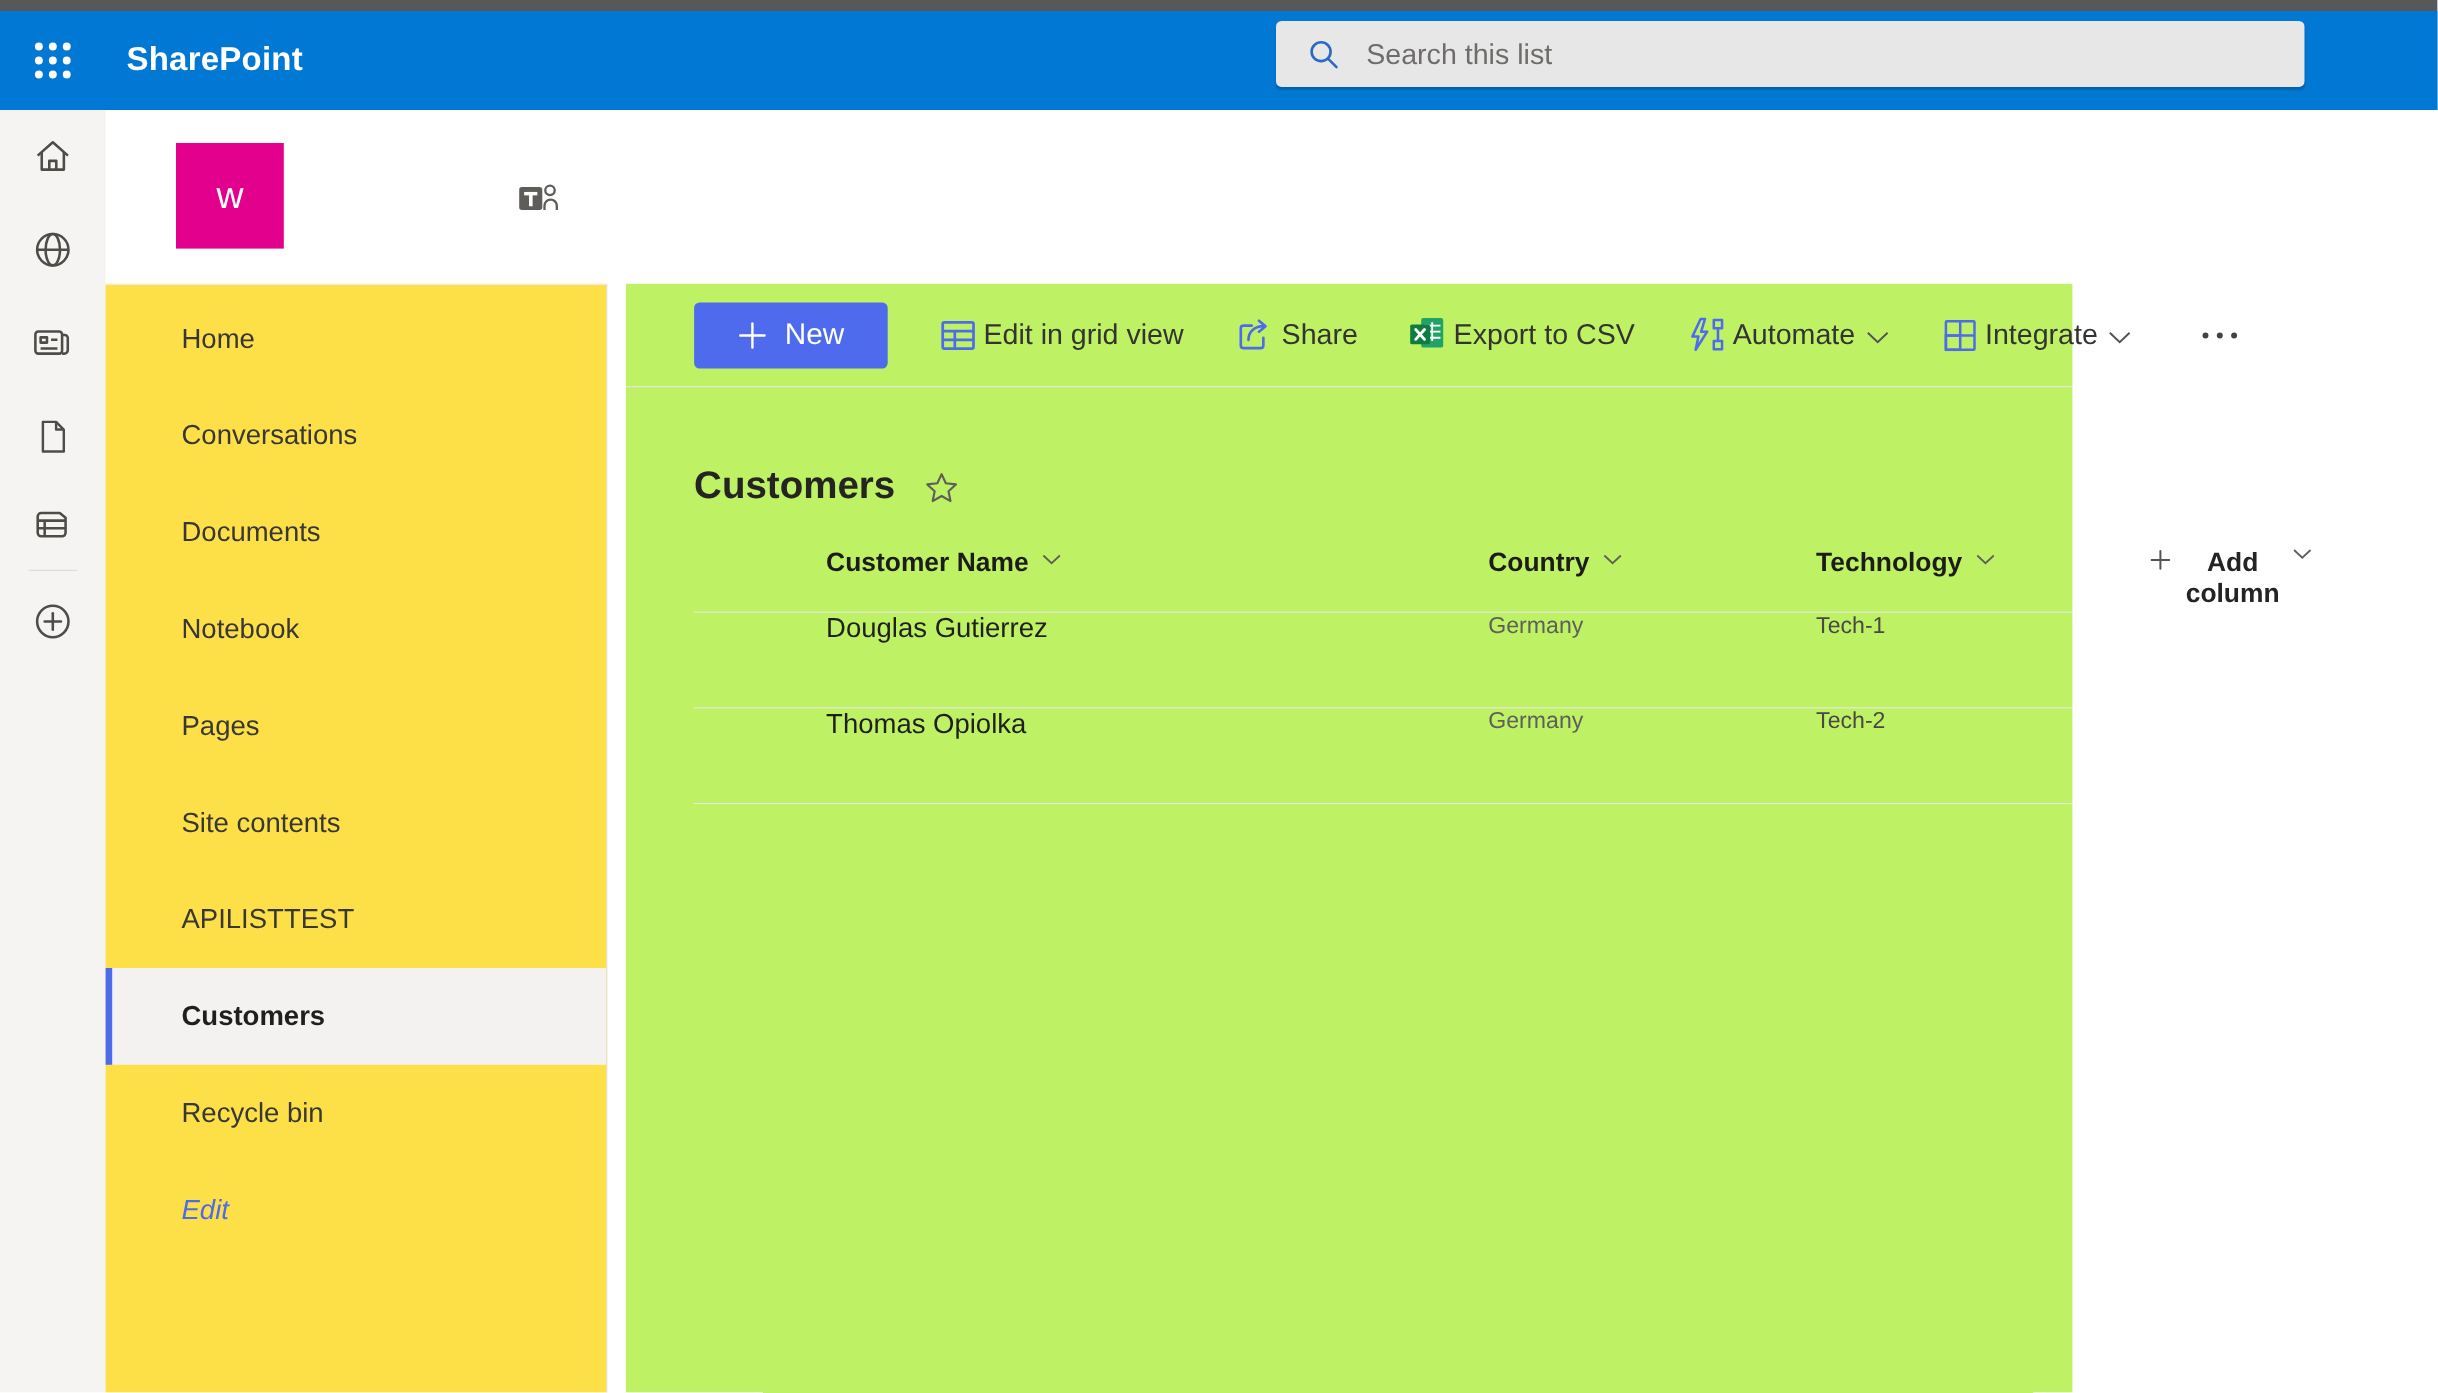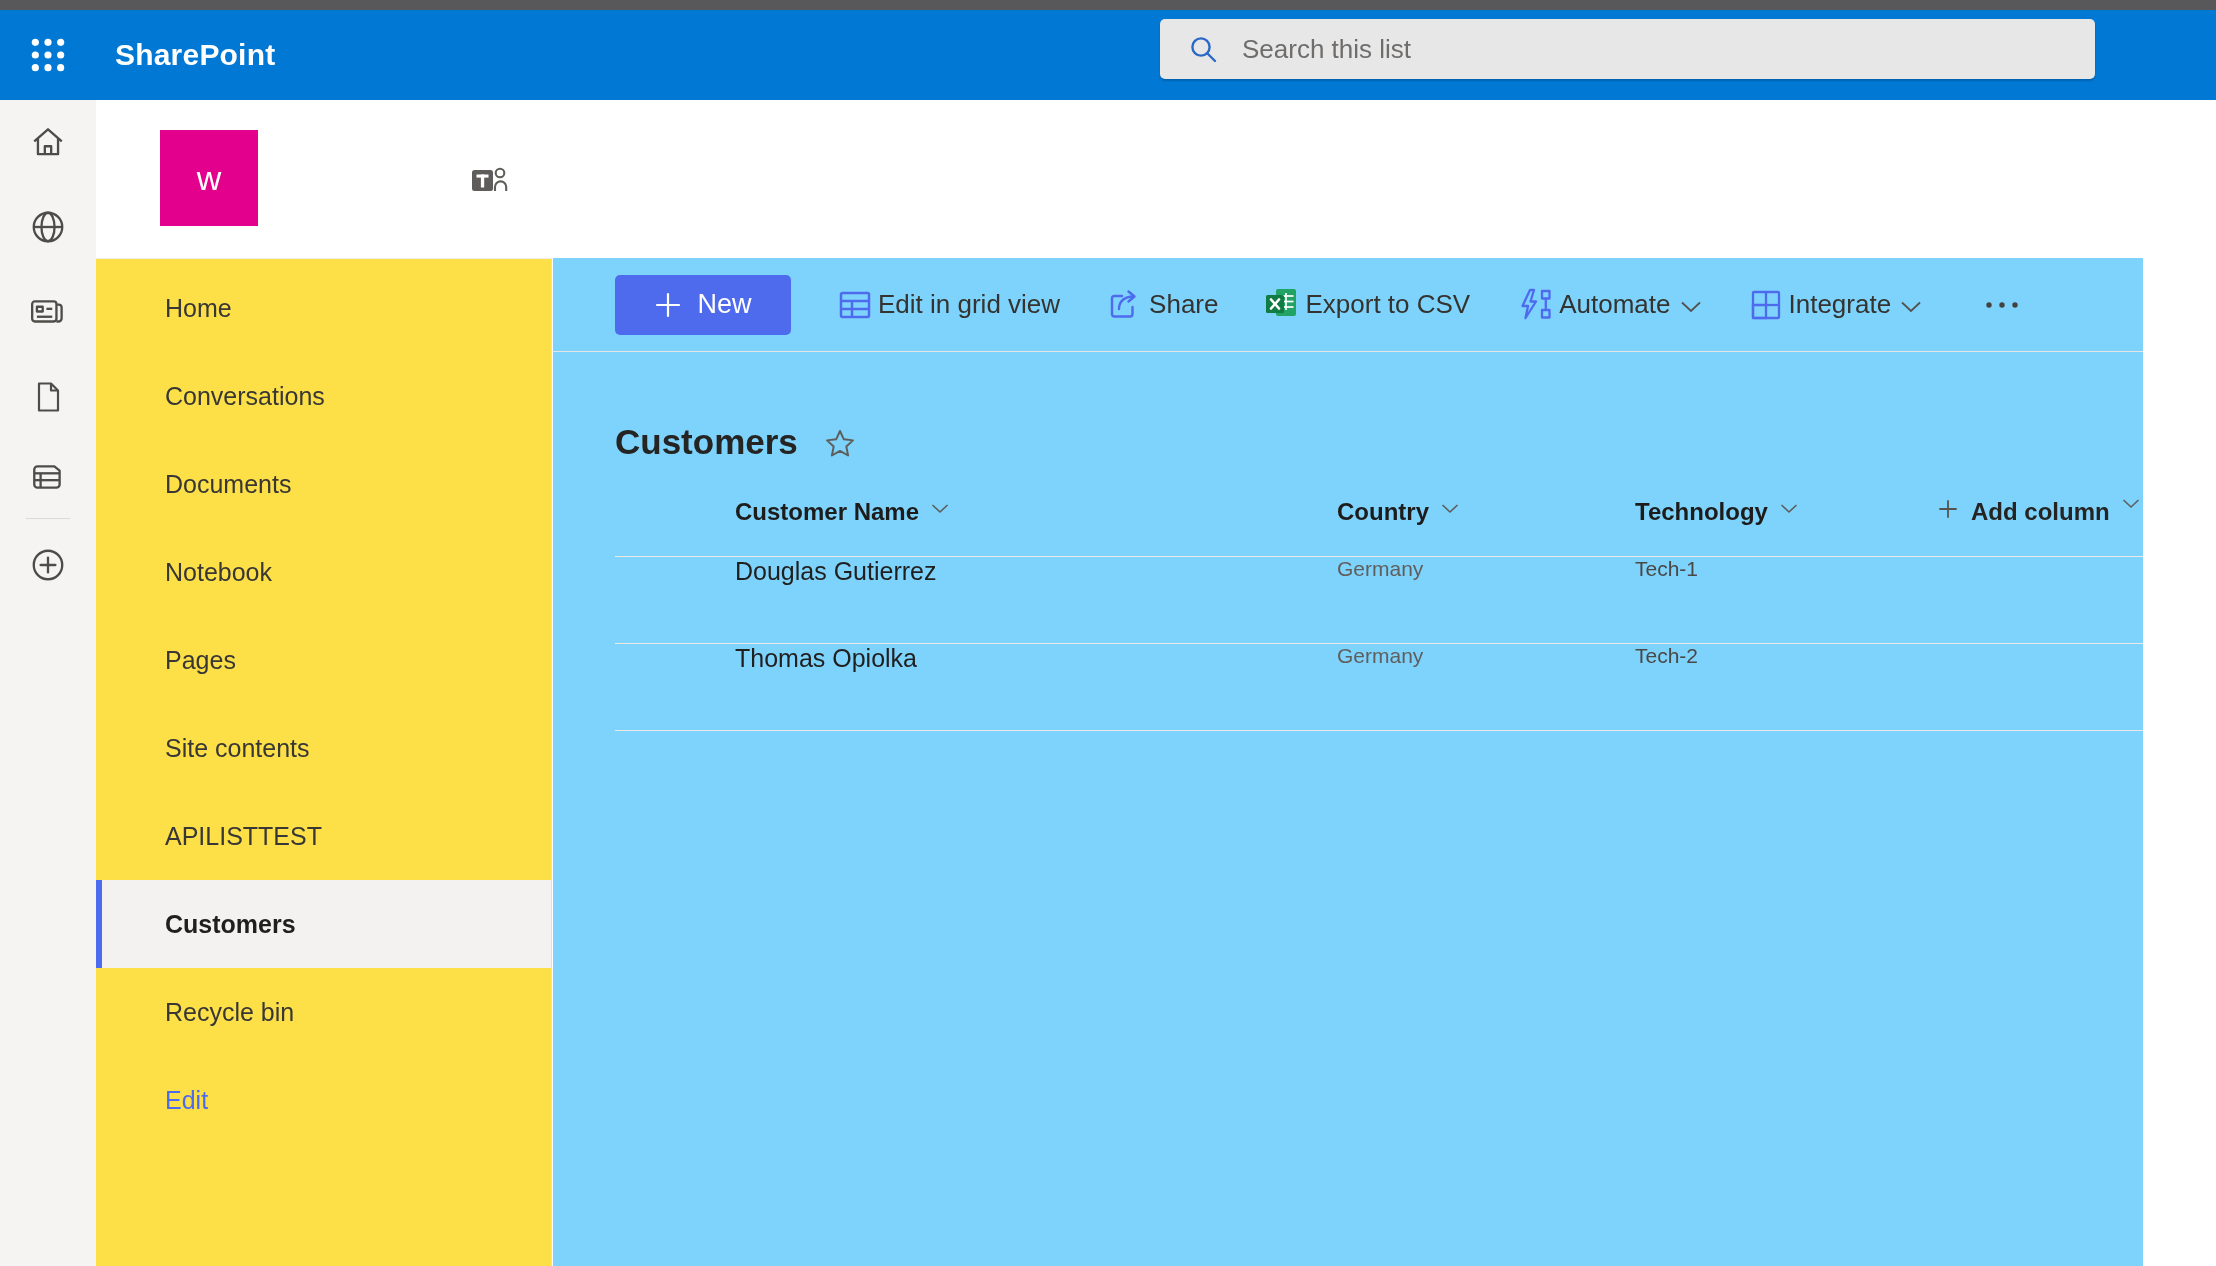--- a/index.html
+++ b/index.html
@@ -40,24 +40,24 @@
   .rail-divider{position:absolute;left:26px;width:44px;height:0;border-top:1px solid #dcdad7;}
 
   
   .site-nav{position:absolute;left:96px;top:258px;width:456px;height:1008px;background:#fde047;
             border-right:1px solid #e1dfdd;border-top:1px solid #f0eeec;box-sizing:border-box;padding-top:5px;}
   .nav-item{display:flex;align-items:center;height:88px;padding-left:69px;font-size:25px;color:#383735;
             width:100%;box-sizing:border-box;text-align:left;}
   .nav-item.selected{background:#f3f2f1;border-left:6px solid #4f6bed;padding-left:63px;
                      font-weight:bold;color:#201f1e;}
   .nav-edit{display:flex;align-items:center;height:88px;padding-left:69px;font-size:25px;color:#4f6bed;
-            width:100%;box-sizing:border-box;text-align:left;}
-
-  
-  .content{position:absolute;left:553px;top:258px;width:1590px;height:1008px;background:#7dd3fc;}
+            width:100%;box-sizing:border-box;text-align:left;font-style:italic;}
+
+  
+  .content{position:absolute;left:569px;top:258px;width:1315px;height:1008px;background:#bef264;}
 
   .toolbar{height:94px;display:flex;align-items:center;padding-left:62px;box-sizing:border-box;
            border-bottom:1px solid #e8e6e4;}
   .new-btn{width:176px;height:60px;background:#4f6bed;border-radius:5px;color:#ffffff;font-size:27px;
            display:flex;align-items:center;justify-content:center;gap:15px;flex:none;}
   .tb-action{display:flex;align-items:center;gap:5px;font-size:26px;color:#34332f;margin-left:46px;flex:none;}
   .tb-action .chev{margin-left:4px;margin-top:4px;}
   .tb-more{margin-left:52px;padding:10px;}
 
   .list-area{padding-left:62px;}

